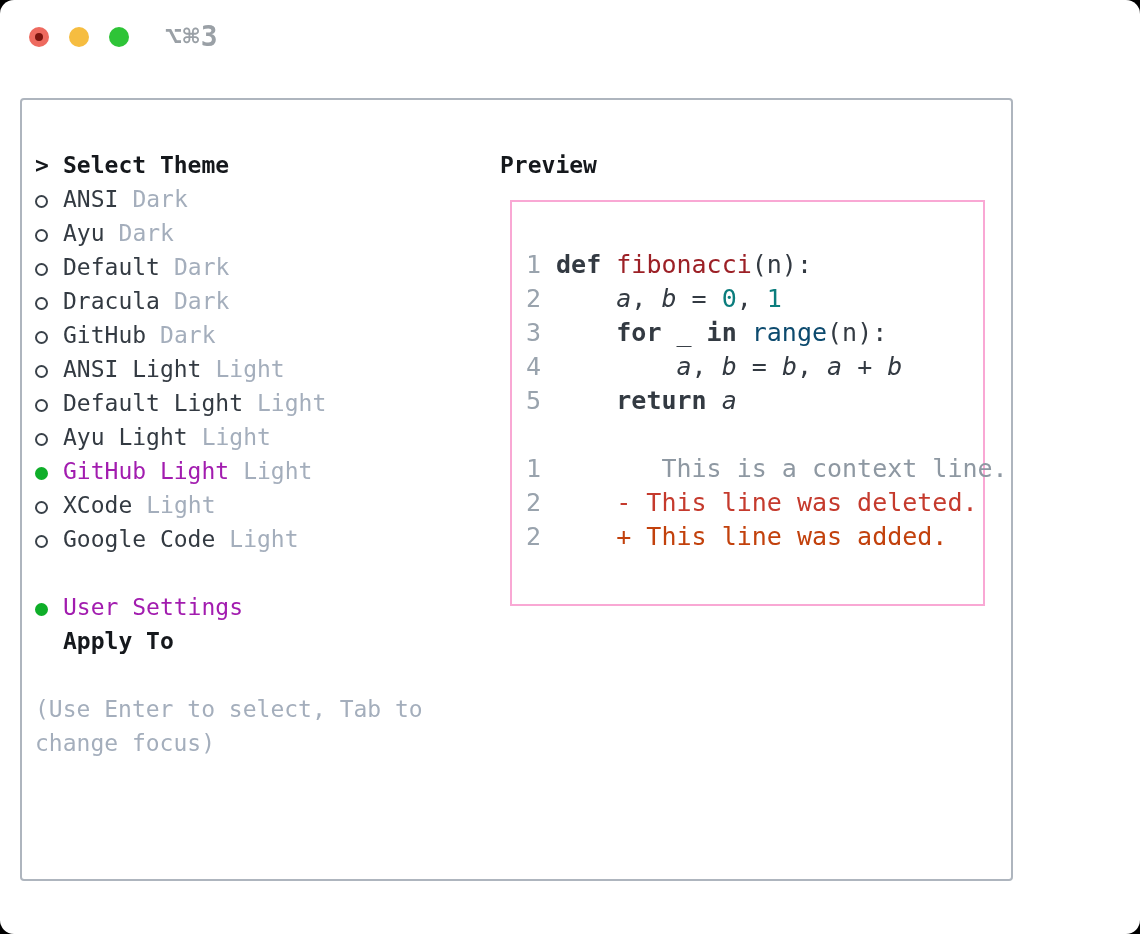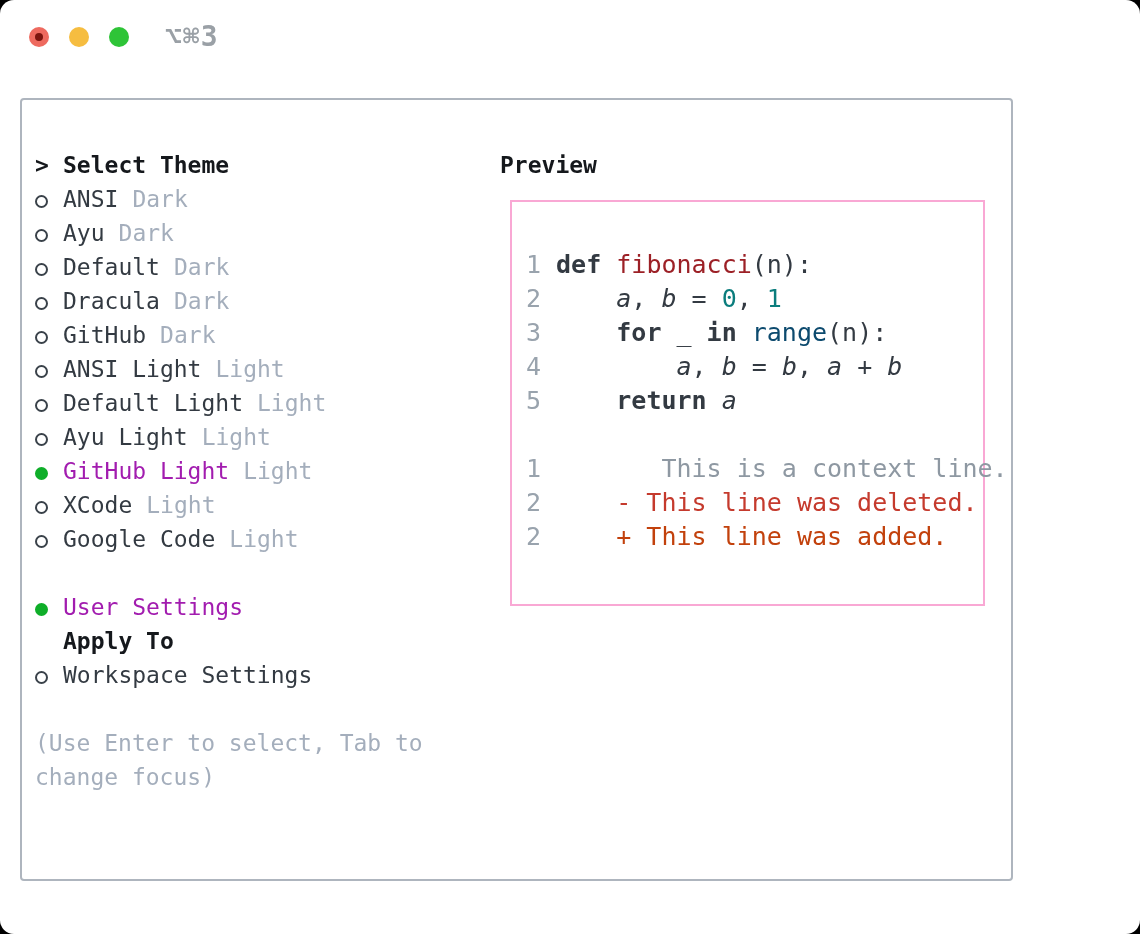--- a/index.html
+++ b/index.html
@@ -74,21 +74,20 @@
       <div class="row"><span class="cell"><span class="bullet"></span></span><span class="theme-name">ANSI Light</span><span class="variant">Light</span></div>
       <div class="row"><span class="cell"><span class="bullet"></span></span><span class="theme-name">Default Light</span><span class="variant">Light</span></div>
       <div class="row"><span class="cell"><span class="bullet"></span></span><span class="theme-name">Ayu Light</span><span class="variant">Light</span></div>
       <div class="row selected"><span class="cell"><span class="bullet"></span></span><span class="theme-name">GitHub Light</span><span class="variant">Light</span></div>
       <div class="row"><span class="cell"><span class="bullet"></span></span><span class="theme-name">XCode</span><span class="variant">Light</span></div>
       <div class="row"><span class="cell"><span class="bullet"></span></span><span class="theme-name">Google Code</span><span class="variant">Light</span></div>
 
       <div class="row"></div>
       <div class="row selected"><span class="cell"><span class="bullet"></span></span><span class="opt-label">User Settings</span></div>
       <div class="row indent"><span class="hdr">Apply To</span></div>
-      <div class="row"><span class="cell"><span class="bullet"></span></span><span class="opt-label">Workspace Settings</span></div>
       <div class="row"></div>
       <div class="row hint">(Use Enter to select, Tab to</div>
       <div class="row hint">change focus)</div>
     </div>
 
     <div class="preview-title">Preview</div>
 
     <div class="preview-box">
       <div class="code-area">
         <div class="pline"><span class="ln">1</span><span class="kw">def </span><span class="fn">fibonacci</span><span>(n):</span></div>

